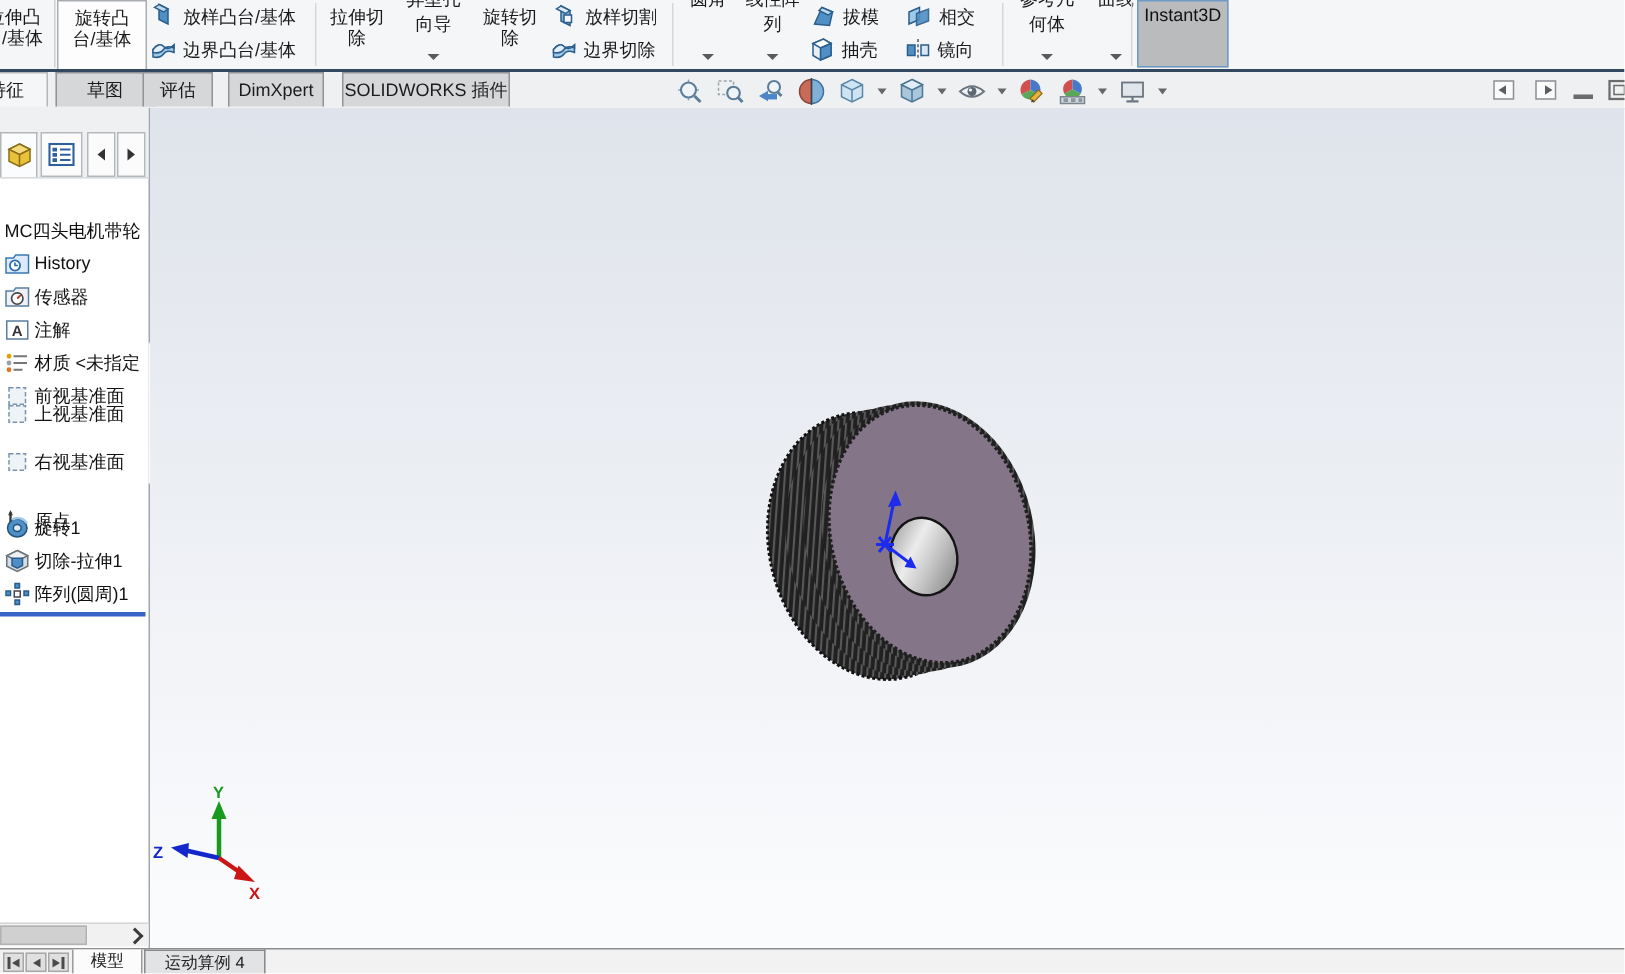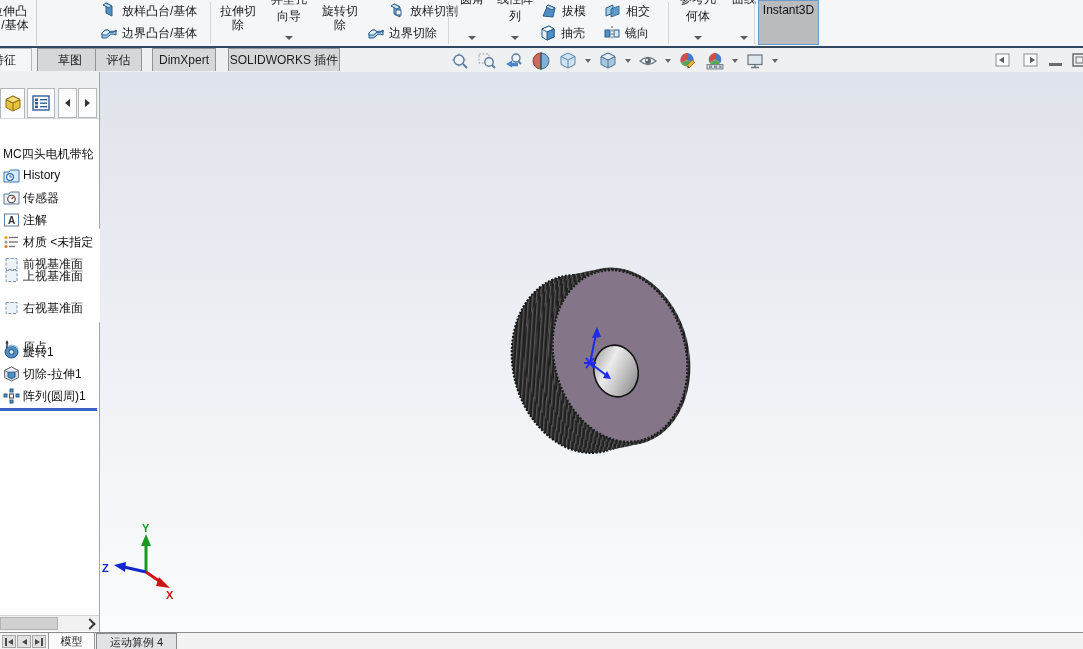--- a/index.html
+++ b/index.html
@@ -74,20 +74,24 @@
 </head>
 <body>
 
 <div id="ribbon">
 
   <div class="bigbtn" style="left:-18px;width:54px;border-right:1px solid #cdd0d3">
     <span class="l1">拉伸凸</span>
     <span class="l2">台/基体</span>
   </div>
 
+  <div class="bigbtn hover-box" style="left:38px;width:58px">
+    <span class="l1">旋转凸</span>
+    <span class="l2">台/基体</span>
+  </div>
 
   <div class="smallrow" style="left:100px;top:1px">
     <svg class="ricon" viewBox="0 0 18 18">
       <path d="M6 1 L12 4 L12 14 L6 11 Z" fill="#4f8fc6" stroke="#2a5e8c"></path>
       <path d="M6 1 L12 4 L9 6 L3 3 Z" fill="#bcd9ee" stroke="#2a5e8c"></path>
     </svg>
     <span>放样凸台/基体</span>
   </div>
   <div class="smallrow" style="left:100px;top:23px">
     <svg class="ricon" viewBox="0 0 18 18">
@@ -108,21 +112,21 @@
     <span class="l1 cutl1">异型孔</span>
     <span class="l2 cutl2">向导</span>
     <span class="caret"></span>
   </div>
 
   <div class="bigbtn" style="left:316px;width:48px">
     <span class="l1">旋转切</span>
     <span class="l2">除</span>
   </div>
 
-  <div class="smallrow" style="left:388px;top:1px">
+  <div class="smallrow" style="left:368px;top:1px">
     <svg class="ricon" viewBox="0 0 18 18">
       <path d="M6 2 L12 5 L12 15 L6 12 Z" fill="#7fb3d9" stroke="#2a5e8c"></path>
       <path d="M6 2 L12 5 L9 7 L3 4 Z" fill="#dcebf6" stroke="#2a5e8c"></path>
       <rect x="8" y="8" width="5" height="5" fill="#f5f6f7" stroke="#2a5e8c"></rect>
     </svg>
     <span>放样切割</span>
   </div>
   <div class="smallrow" style="left:367px;top:23px">
     <svg class="ricon" viewBox="0 0 18 18">
       <path d="M2 9 Q6 4 9 7 T16 6 L16 11 Q11 9 9 12 T2 14 Z" fill="#9ec9e8" stroke="#2a5e8c"></path>

